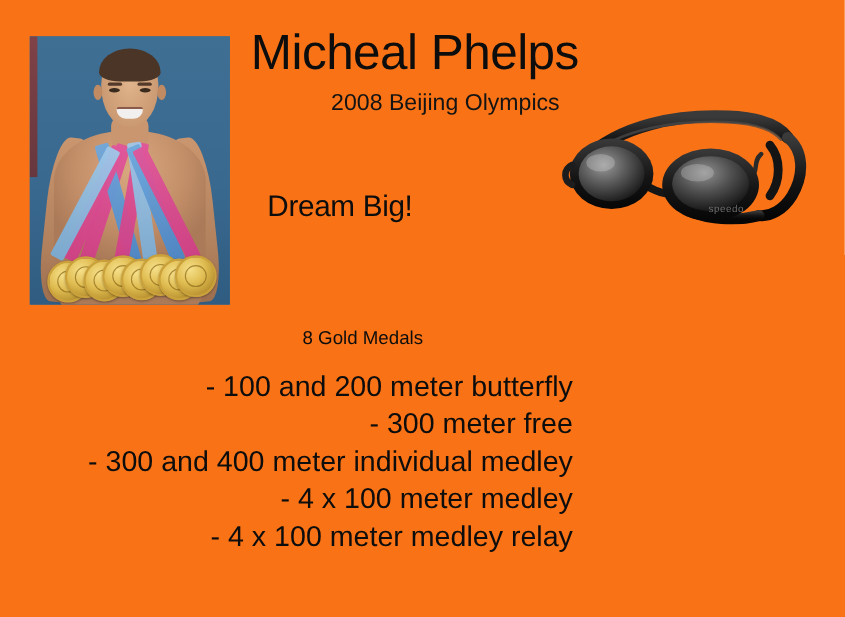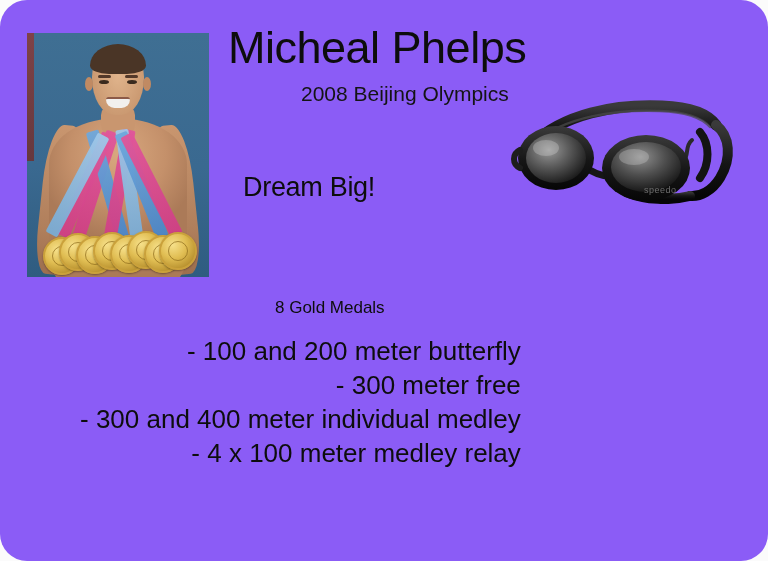--- a/index.html
+++ b/index.html
@@ -13,22 +13,21 @@
     font-family: "Liberation Sans", sans-serif;
     color: #111111;
     overflow: hidden;
     position: relative;
   }
 
   .slide {
     position: relative;
     width: 768px;
     height: 561px;
-    background: #8b5cf6;
-    border-radius: 27px;
+    background: #f97316;
   }
 
   
   .photo-frame {
     position: absolute;
     left: 27px;
     top: 33px;
     width: 182px;
     height: 244px;
     overflow: hidden;
@@ -341,16 +340,17 @@
       <path d="M26,58 C18,62 18,72 26,76" fill="none" stroke="#1d1d1d" stroke-width="6" stroke-linecap="round"></path>
     </svg>
   </div>
 
   <div class="medals-heading">8 Gold Medals</div>
 
   <ul class="medal-list">
     <li>- 100 and 200 meter butterfly</li>
     <li>- 300 meter free</li>
     <li>- 300 and 400 meter individual medley</li>
+    <li>- 4 x 100 meter medley</li>
     <li>- 4 x 100 meter medley relay</li>
   </ul>
 
 </div>
 
 </body></html>

